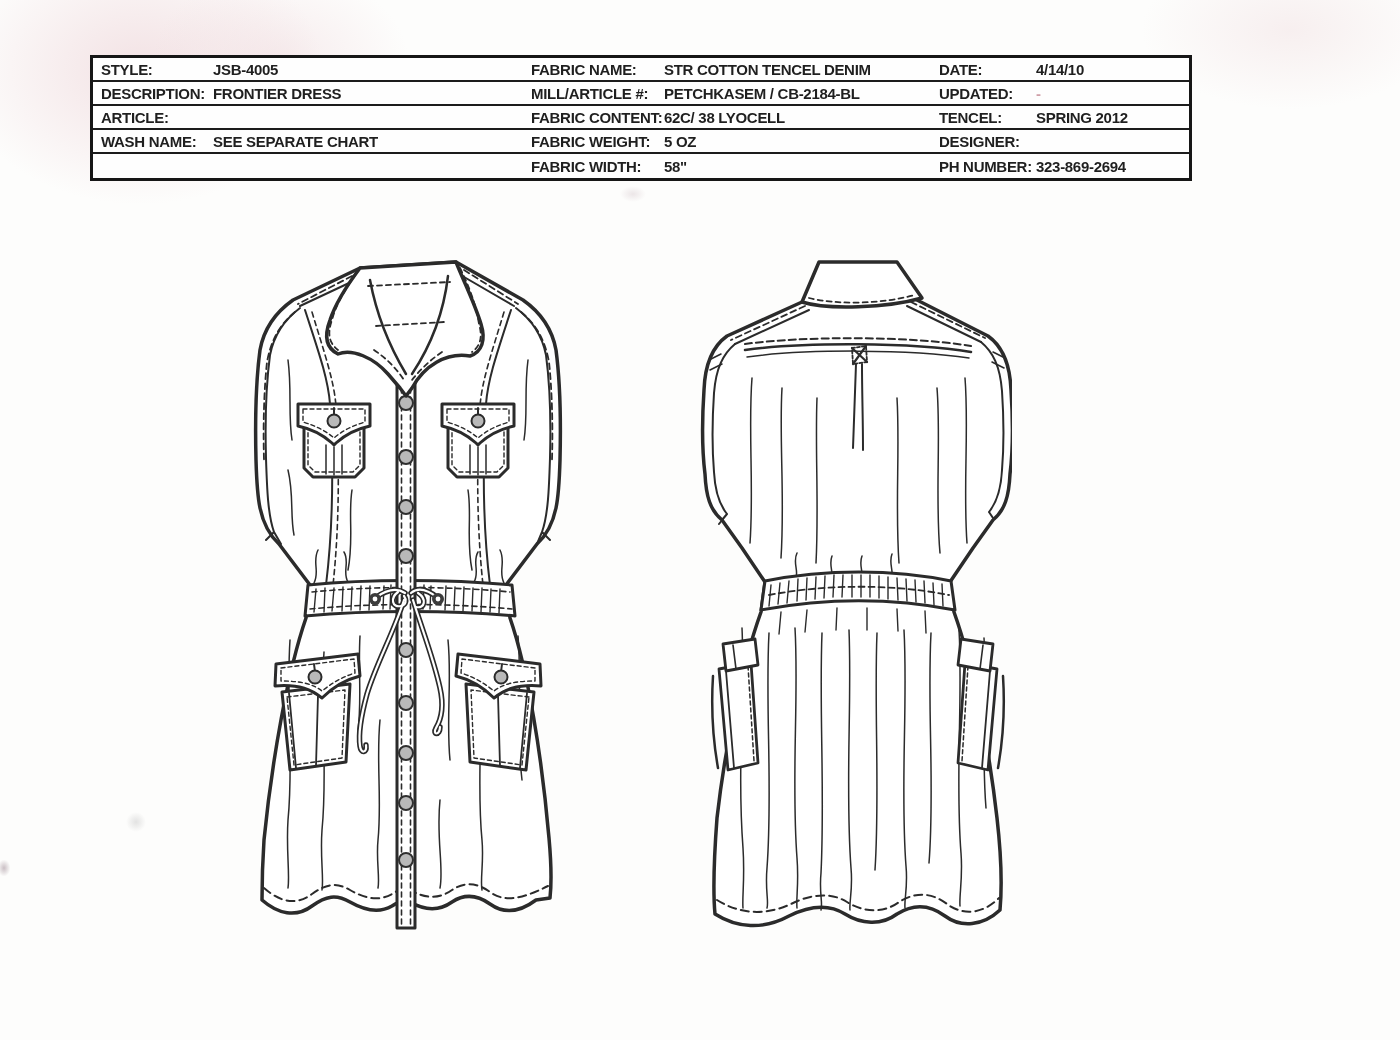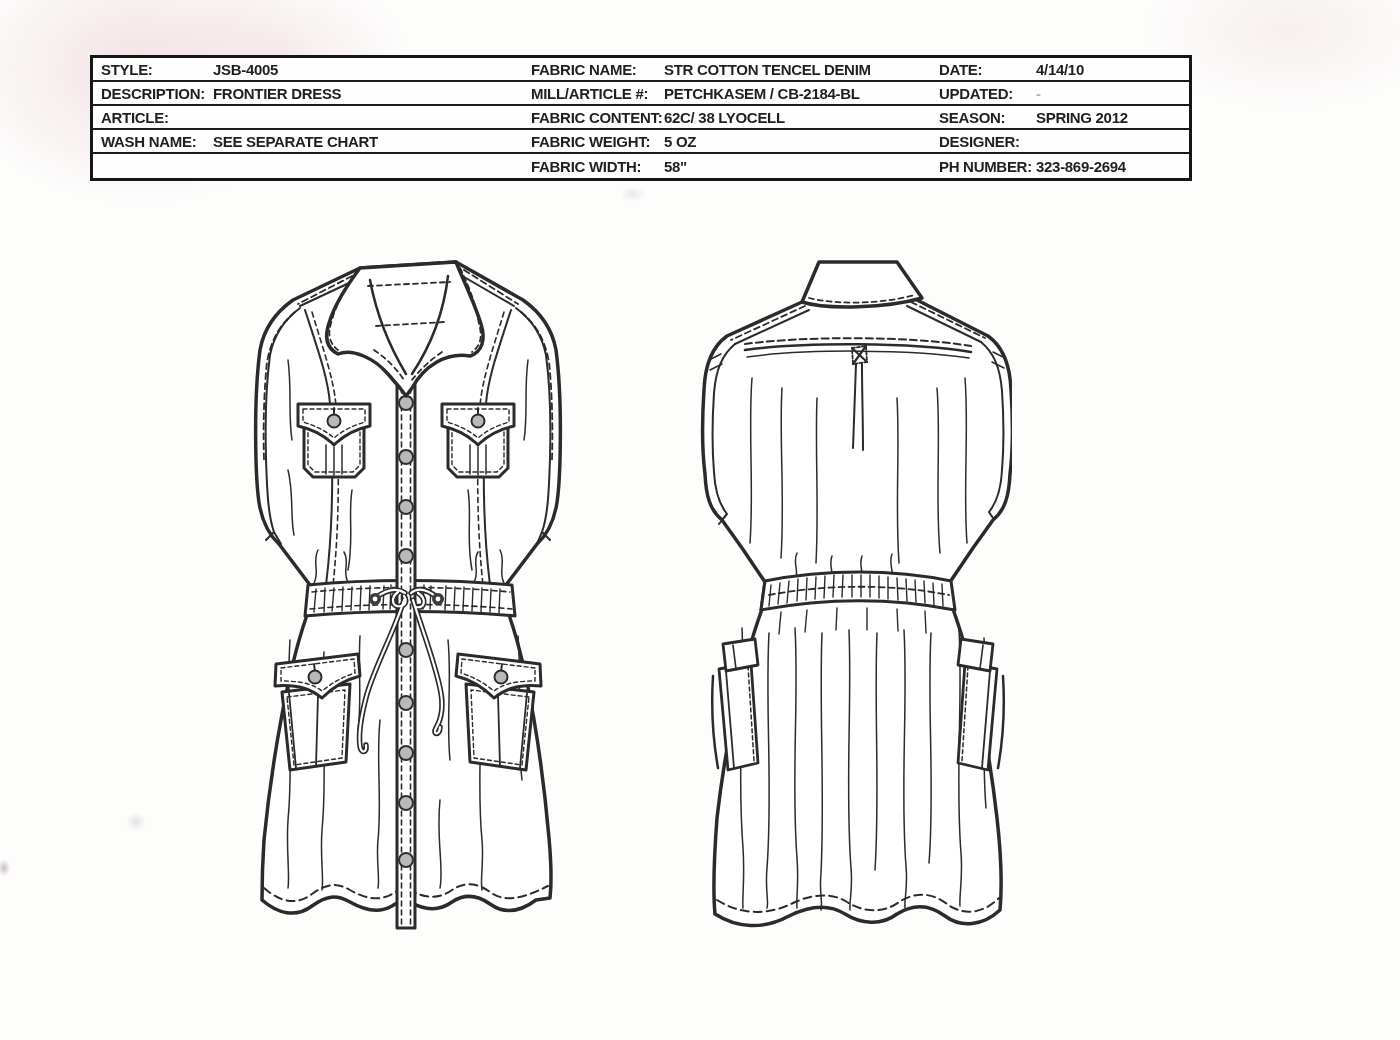--- a/index.html
+++ b/index.html
@@ -87,21 +87,21 @@
     <div class="trow">
       <div class="cell c1">
           <span class="lbl">ARTICLE:</span>
           <span class="val"></span>
         </div>
       <div class="cell c2">
           <span class="lbl">FABRIC CONTENT:</span>
           <span class="val">62C/ 38 LYOCELL</span>
         </div>
       <div class="cell c3">
-          <span class="lbl">SEASON:</span>
+          <span class="lbl">TENCEL:</span>
           <span class="val">SPRING 2012</span>
         </div>
     </div>
     <div class="trow">
       <div class="cell c1">
           <span class="lbl">WASH NAME:</span>
           <span class="val">SEE SEPARATE CHART</span>
         </div>
       <div class="cell c2">
           <span class="lbl">FABRIC WEIGHT:</span>

